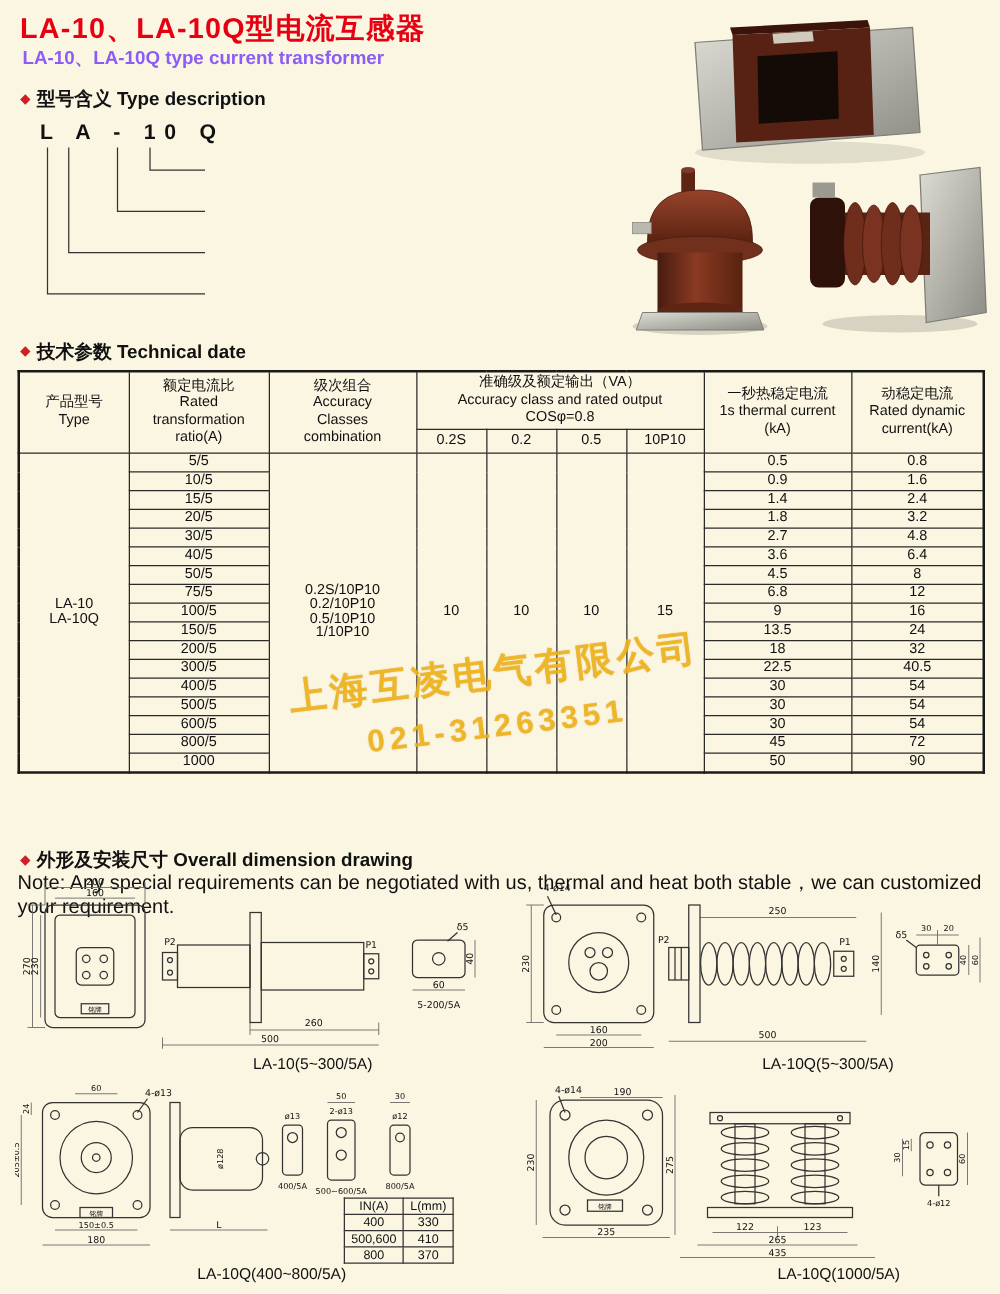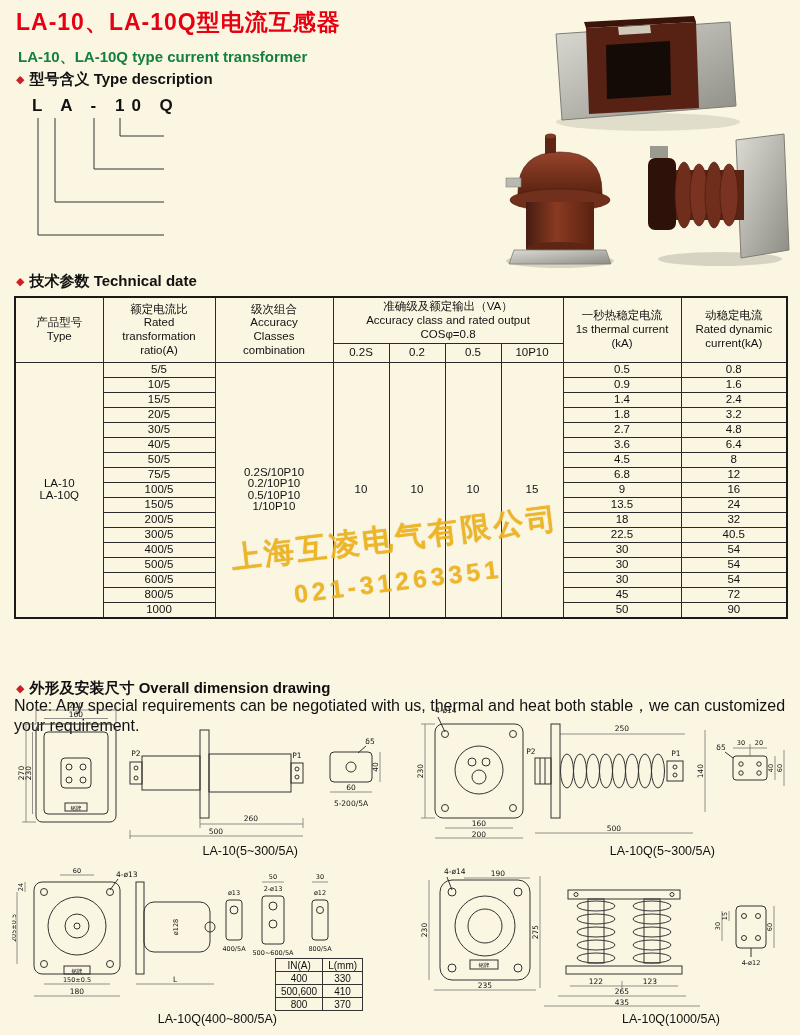--- a/index.html
+++ b/index.html
@@ -1,20 +1,20 @@
 <!DOCTYPE html>
 <html><head>
 <meta charset="utf-8">
 <style>
   * { margin:0; padding:0; box-sizing:border-box; }
   body { font-family:"Liberation Sans","DejaVu Sans",sans-serif; background:#fff; }
   .page { position:relative; width:800px; height:1035px; background:#fbf6e2; overflow:hidden; color:#111; }
 
   .title { position:absolute; left:16px; top:7px; font-size:23px; font-weight:bold; color:#e60012; letter-spacing:1px; }
-  .subtitle { position:absolute; left:18px; top:37px; font-size:15px; font-weight:bold; color:#15803d;margin-top:11px; }
+  .subtitle { position:absolute; left:18px; top:37px; font-size:15px; font-weight:bold; color:#8b5cf6; }
 
   .sec-head { position:absolute; display:flex; align-items:center; gap:5px; font-size:15px; font-weight:bold; }
   .sec-head .diamond { color:#cf1f25; font-size:11px; line-height:1; }
 
   
   .type-diagram { position:absolute; left:18px; top:96px; width:440px; height:172px; }
   .type-code { position:absolute; left:14px; top:0; font-size:17px; font-weight:bold; letter-spacing:7px; }
   .type-lines { position:absolute; left:0; top:0; width:440px; height:172px; }
   .type-labels { position:absolute; left:150px; top:26px; font-size:13px; line-height:16.5px; }
 

